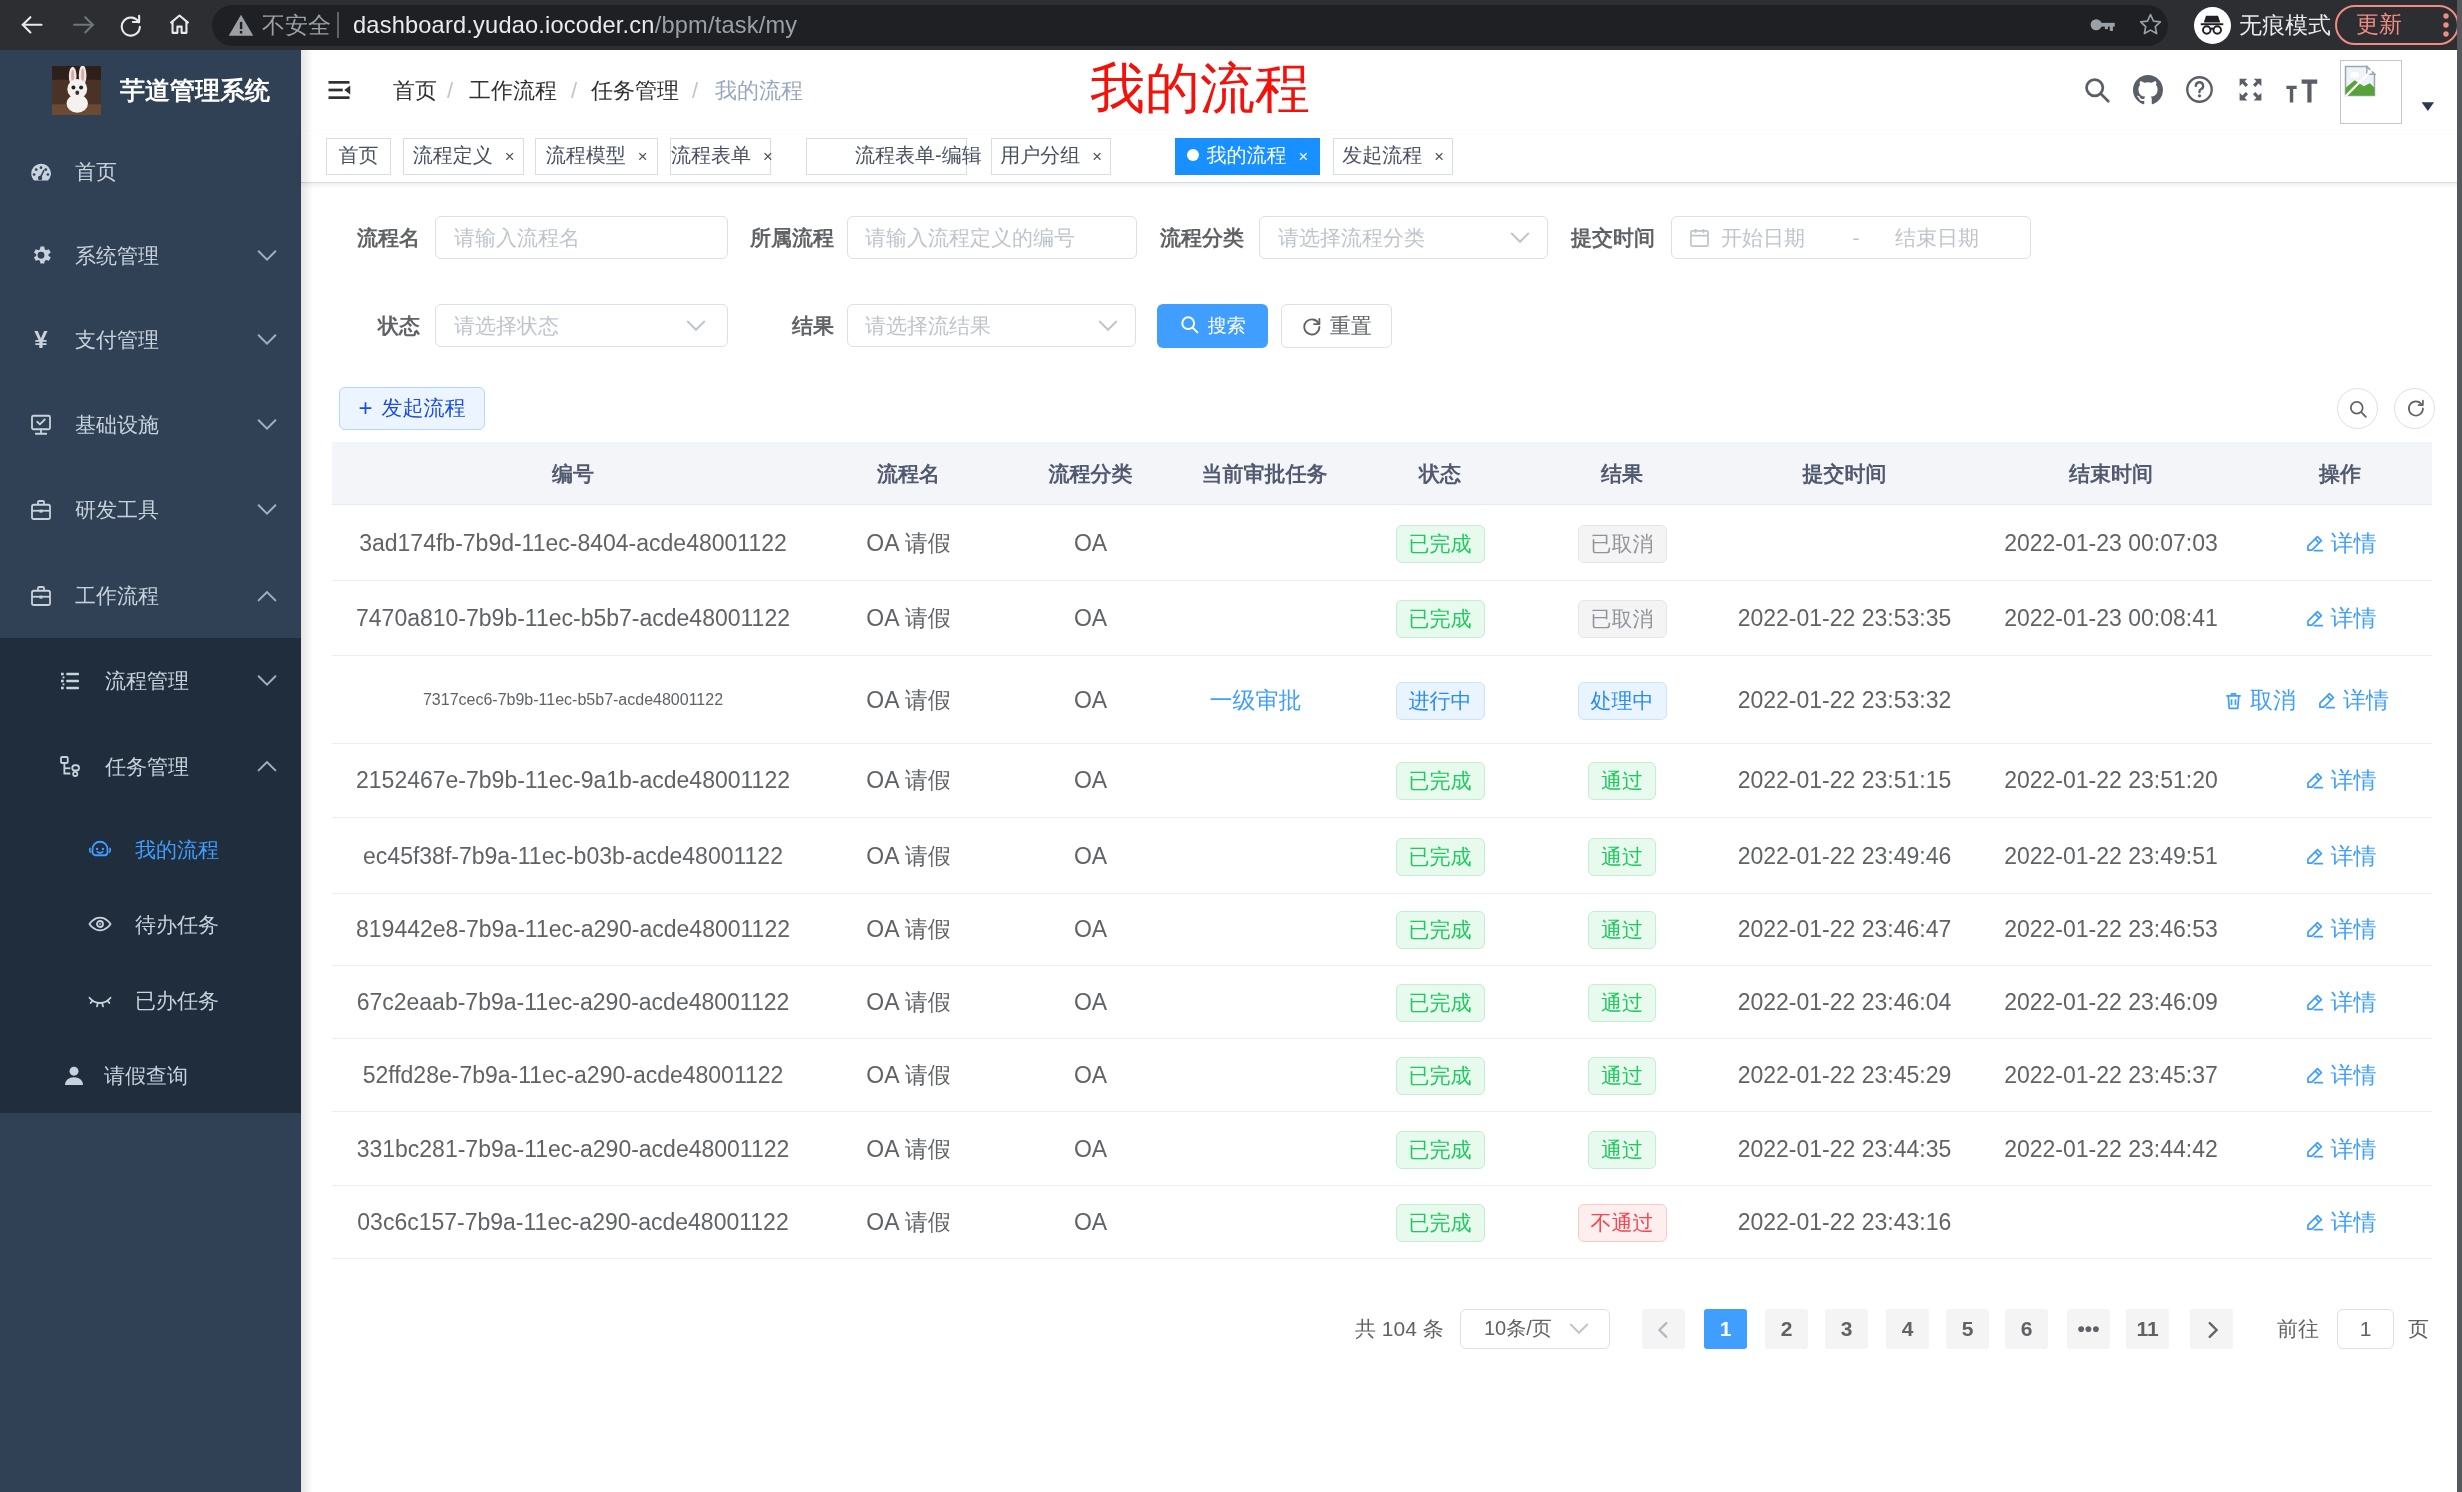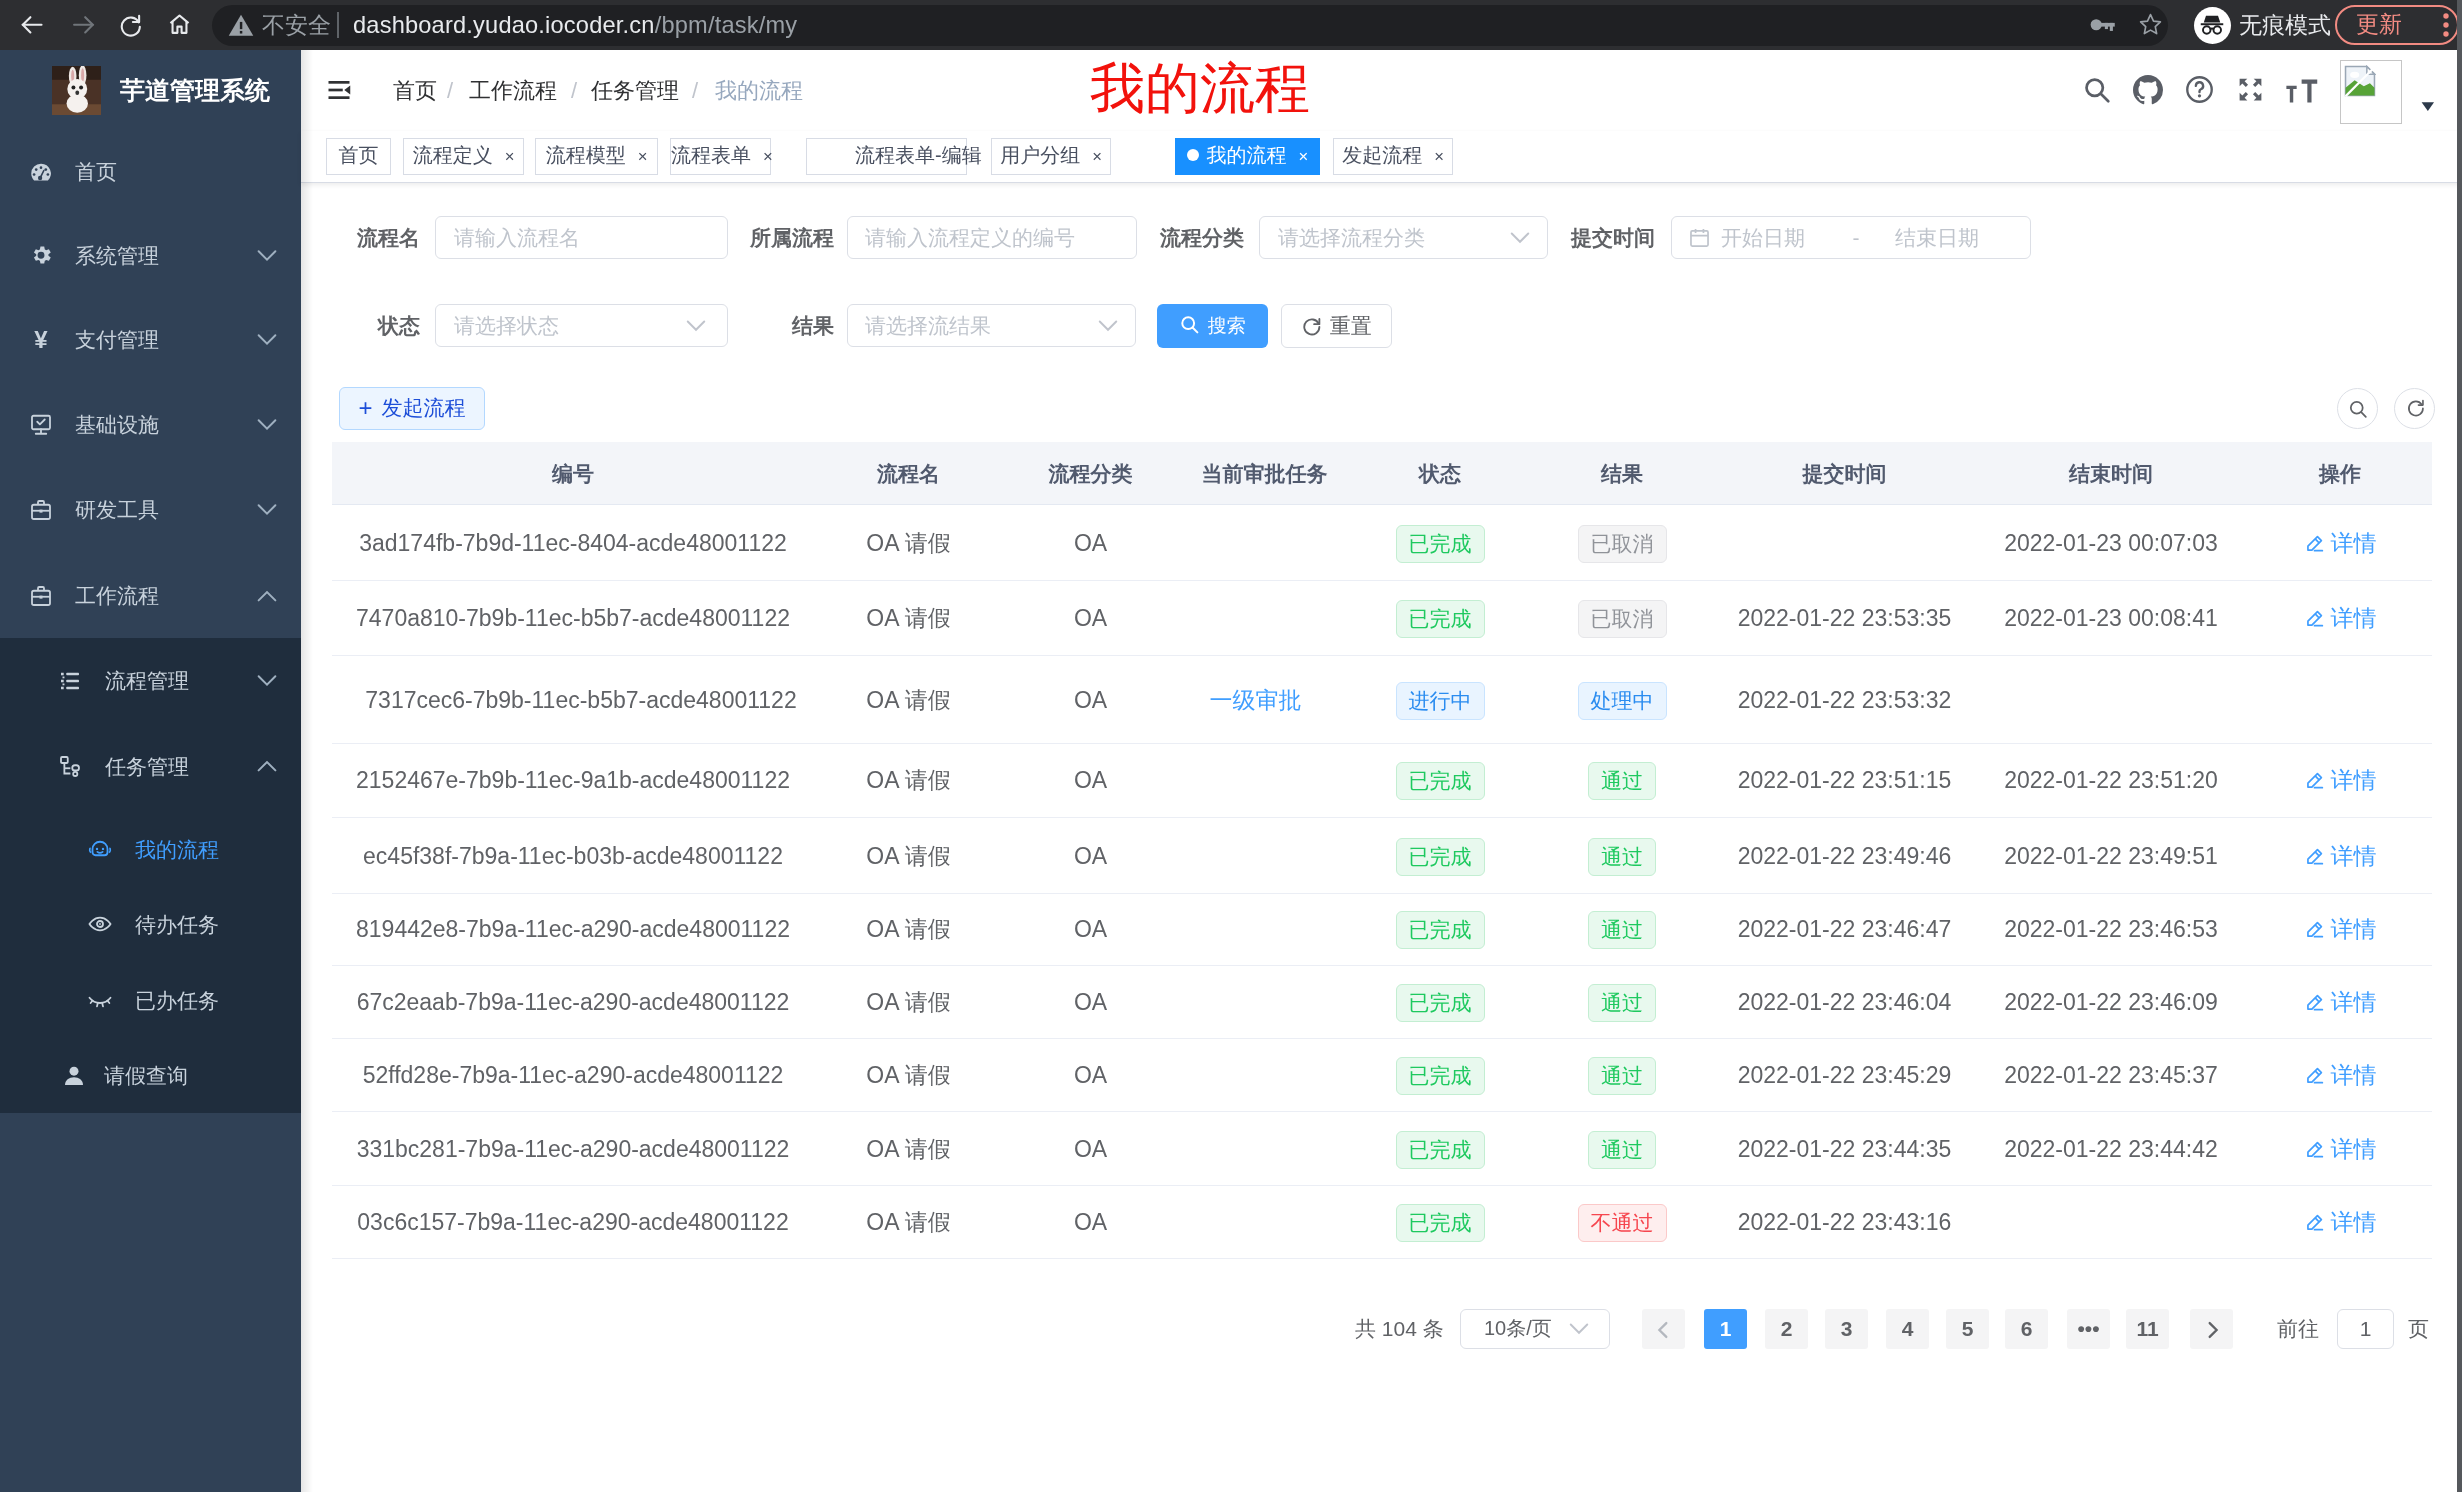--- a/index.html
+++ b/index.html
@@ -317,27 +317,35 @@
 <div class="abs" style="left:1351px;top:581px;width:178px;height:75px;line-height:75px;text-align:center;font-size:23px;"><span style="display:inline-block;padding:0 12px;height:38px;line-height:35px;background:#e8f9ee;border:1.5px solid #c3eed2;border-radius:6px;color:#1ec95f;font-size:21px;">已完成</span></div>
 <div class="abs" style="left:1529px;top:581px;width:186px;height:75px;line-height:75px;text-align:center;font-size:23px;"><span style="display:inline-block;padding:0 12px;height:38px;line-height:35px;background:#f4f4f5;border:1.5px solid #e6e6e9;border-radius:6px;color:#909399;font-size:21px;">已取消</span></div>
 <div class="abs" style="left:1715px;top:581px;width:259px;height:75px;line-height:75px;text-align:center;font-size:23px;color:#606266;">2022-01-22 23:53:35</div>
 <div class="abs" style="left:1974px;top:581px;width:274px;height:75px;line-height:75px;text-align:center;font-size:23px;color:#606266;">2022-01-23 00:08:41</div>
 <div class="abs" style="left:2248px;top:581px;width:184px;height:75px;line-height:75px;text-align:center;font-size:23px;"><svg style="display:inline-block;vertical-align:-3px;margin-right:6px" width="21" height="21" viewBox="0 0 32 32" fill="none" stroke="#409eff" stroke-width="2.6">
         <path d="M20.5 5.5l6 6L12 26H6v-6z" stroke-linejoin="round"></path>
         <path d="M17 9l6 6"></path>
         <path d="M16 27h12" stroke-linecap="round"></path>
       </svg><span style="color:#409eff">详情</span></div>
 <div class="abs" style="left:332px;top:656px;width:2100px;height:88px;border-bottom:1.5px solid #ebeef5;"></div>
-<div class="abs" style="left:340px;top:656px;width:482px;height:88px;line-height:88px;text-align:center;font-size:23px;color:#606266;">7317cec6-7b9b-11ec-b5b7-acde48001122</div>
+<div class="abs" style="left:332px;top:656px;width:482px;height:88px;line-height:88px;text-align:center;font-size:16px;color:#606266;">7317cec6-7b9b-11ec-b5b7-acde48001122</div>
 <div class="abs" style="left:814px;top:656px;width:189px;height:88px;line-height:88px;text-align:center;font-size:23px;color:#606266;">OA 请假</div>
 <div class="abs" style="left:1003px;top:656px;width:175px;height:88px;line-height:88px;text-align:center;font-size:23px;color:#606266;">OA</div>
 <div class="abs" style="left:1178px;top:656px;width:173px;height:88px;line-height:88px;text-align:center;font-size:23px;color:#409eff;"><span style="position:relative;left:-9px;">一级审批</span></div>
 <div class="abs" style="left:1351px;top:656px;width:178px;height:88px;line-height:88px;text-align:center;font-size:23px;"><span style="display:inline-block;padding:0 12px;height:38px;line-height:35px;background:#e9f4ff;border:1.5px solid #c9e4ff;border-radius:6px;color:#2a8cf0;font-size:21px;">进行中</span></div>
 <div class="abs" style="left:1529px;top:656px;width:186px;height:88px;line-height:88px;text-align:center;font-size:23px;"><span style="display:inline-block;padding:0 12px;height:38px;line-height:35px;background:#e9f4ff;border:1.5px solid #c9e4ff;border-radius:6px;color:#2a8cf0;font-size:21px;">处理中</span></div>
 <div class="abs" style="left:1715px;top:656px;width:259px;height:88px;line-height:88px;text-align:center;font-size:23px;color:#606266;">2022-01-22 23:53:32</div>
+<div class="abs" style="left:2248px;top:656px;width:184px;height:88px;line-height:88px;text-align:center;font-size:23px;"><span style="position:relative;left:-34px;"><svg style="display:inline-block;vertical-align:-3px;margin-right:6px" width="21" height="21" viewBox="0 0 32 32" fill="none" stroke="#409eff" stroke-width="2.6">
+          <path d="M5 9h22M13 9V6h6v3M8 9l1.5 19h13L24 9" stroke-linejoin="round"></path>
+          <path d="M13 14v9M19 14v9"></path>
+        </svg><span style="color:#409eff">取消</span><span style="display:inline-block;width:20px;"></span><svg style="display:inline-block;vertical-align:-3px;margin-right:6px" width="21" height="21" viewBox="0 0 32 32" fill="none" stroke="#409eff" stroke-width="2.6">
+          <path d="M20.5 5.5l6 6L12 26H6v-6z" stroke-linejoin="round"></path>
+          <path d="M17 9l6 6"></path>
+          <path d="M16 27h12" stroke-linecap="round"></path>
+        </svg><span style="color:#409eff">详情</span></span></div>
 <div class="abs" style="left:332px;top:743px;width:2100px;height:75px;border-bottom:1.5px solid #ebeef5;"></div>
 <div class="abs" style="left:332px;top:743px;width:482px;height:75px;line-height:75px;text-align:center;font-size:23px;color:#606266;">2152467e-7b9b-11ec-9a1b-acde48001122</div>
 <div class="abs" style="left:814px;top:743px;width:189px;height:75px;line-height:75px;text-align:center;font-size:23px;color:#606266;">OA 请假</div>
 <div class="abs" style="left:1003px;top:743px;width:175px;height:75px;line-height:75px;text-align:center;font-size:23px;color:#606266;">OA</div>
 <div class="abs" style="left:1351px;top:743px;width:178px;height:75px;line-height:75px;text-align:center;font-size:23px;"><span style="display:inline-block;padding:0 12px;height:38px;line-height:35px;background:#e8f9ee;border:1.5px solid #c3eed2;border-radius:6px;color:#1ec95f;font-size:21px;">已完成</span></div>
 <div class="abs" style="left:1529px;top:743px;width:186px;height:75px;line-height:75px;text-align:center;font-size:23px;"><span style="display:inline-block;padding:0 12px;height:38px;line-height:35px;background:#e8f9ee;border:1.5px solid #c3eed2;border-radius:6px;color:#1ec95f;font-size:21px;">通过</span></div>
 <div class="abs" style="left:1715px;top:743px;width:259px;height:75px;line-height:75px;text-align:center;font-size:23px;color:#606266;">2022-01-22 23:51:15</div>
 <div class="abs" style="left:1974px;top:743px;width:274px;height:75px;line-height:75px;text-align:center;font-size:23px;color:#606266;">2022-01-22 23:51:20</div>
 <div class="abs" style="left:2248px;top:743px;width:184px;height:75px;line-height:75px;text-align:center;font-size:23px;"><svg style="display:inline-block;vertical-align:-3px;margin-right:6px" width="21" height="21" viewBox="0 0 32 32" fill="none" stroke="#409eff" stroke-width="2.6">
         <path d="M20.5 5.5l6 6L12 26H6v-6z" stroke-linejoin="round"></path>

